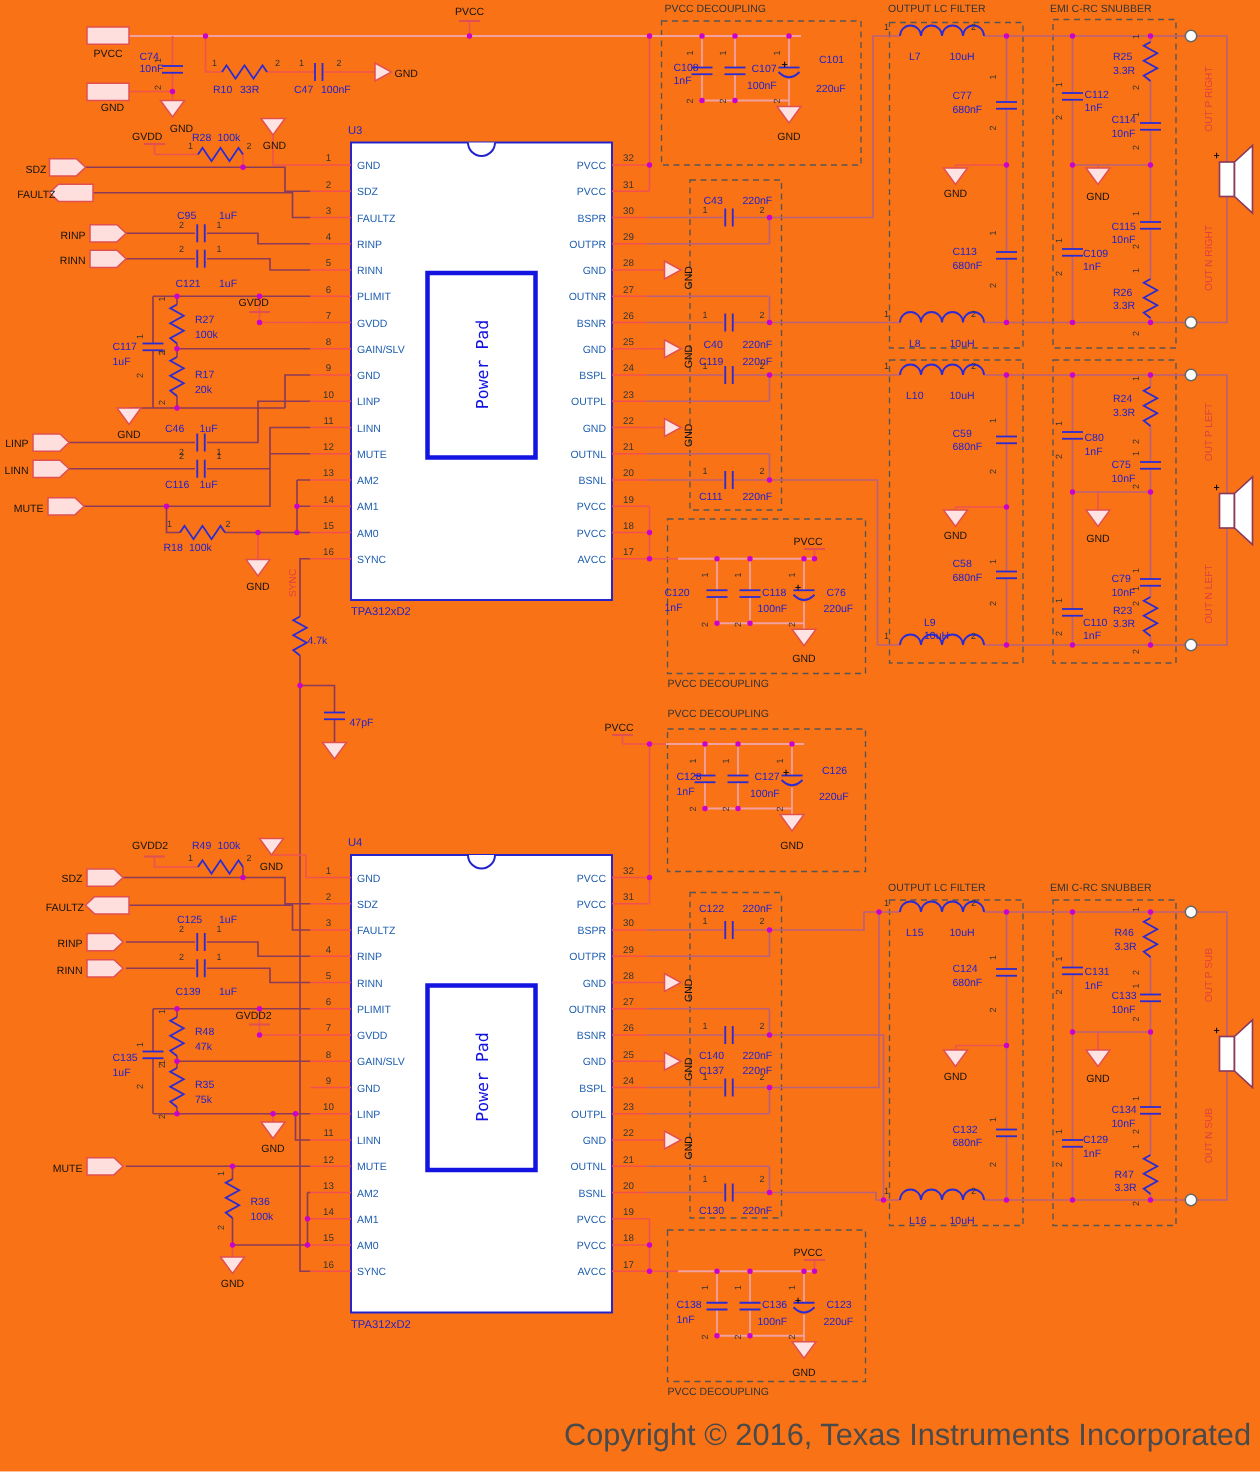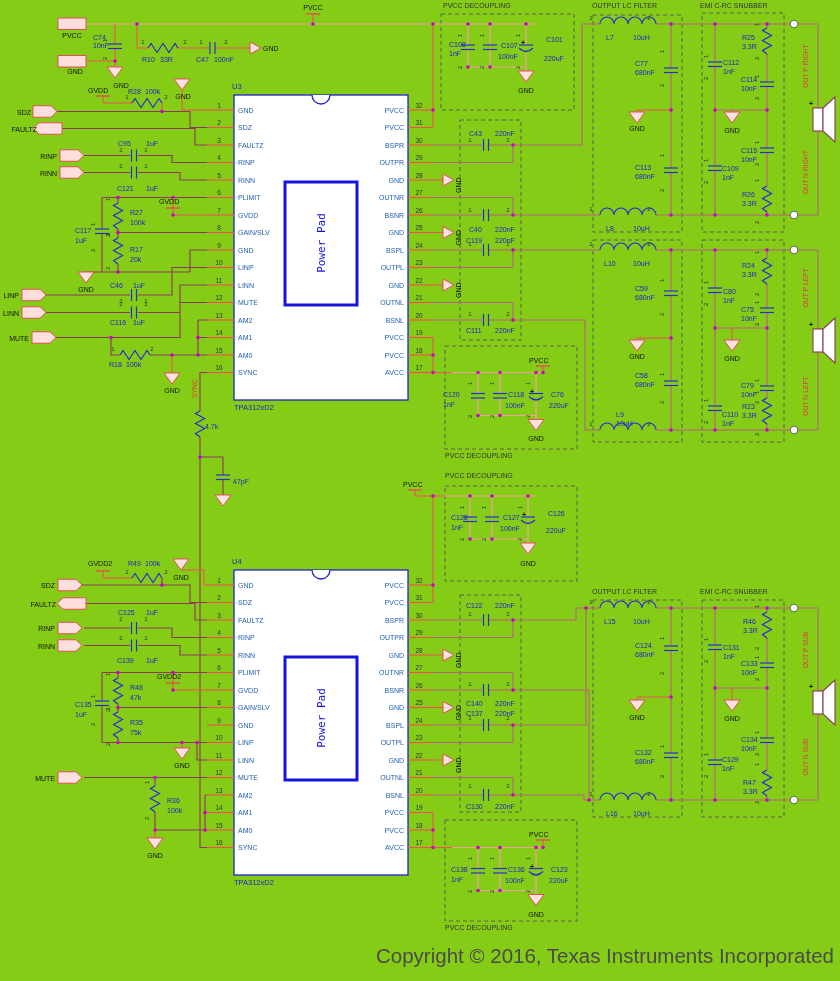--- a/index.html
+++ b/index.html
@@ -1,16 +1,16 @@
 <!DOCTYPE html>
 <html><head>
 <meta charset="utf-8">
 <style>
   html,body{margin:0;padding:0;background:#fff;}
-  #canvas{position:relative;width:840px;height:981px;background:#84cc16;overflow:hidden;}
+  #canvas{position:relative;width:840px;height:981px;background:#f97316;overflow:hidden;}
   svg{position:absolute;left:0;top:0;}
   svg text{font-family:"Liberation Sans",sans-serif;}
   .lbl{fill:#2222cc;font-size:7px;}
   .net{fill:#111;font-size:7px;}
   .pm{fill:#333;font-size:6px;}
   .pname{fill:#2060b0;font-size:7px;}
   .pnum{fill:#333;font-size:6.5px;}
   .ttl{fill:#333;font-size:7px;}
   .out{fill:#e04040;font-size:6.8px;}
   .ref{fill:#2222cc;font-size:7.5px;}

